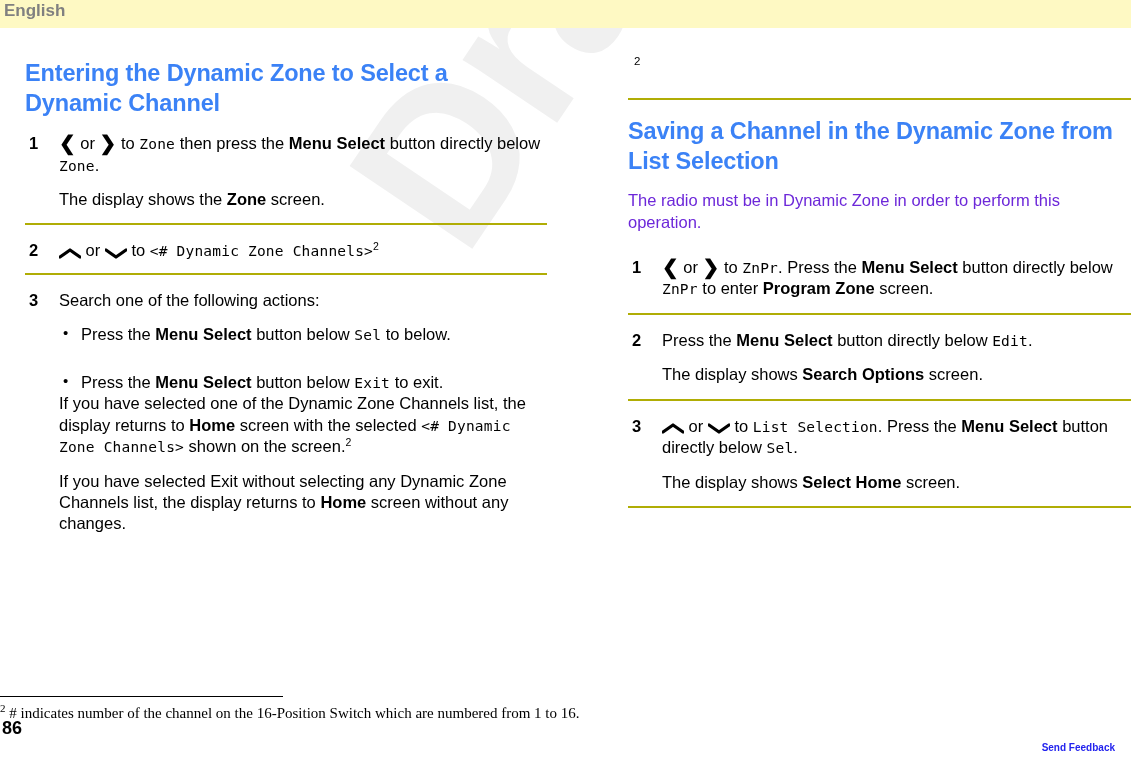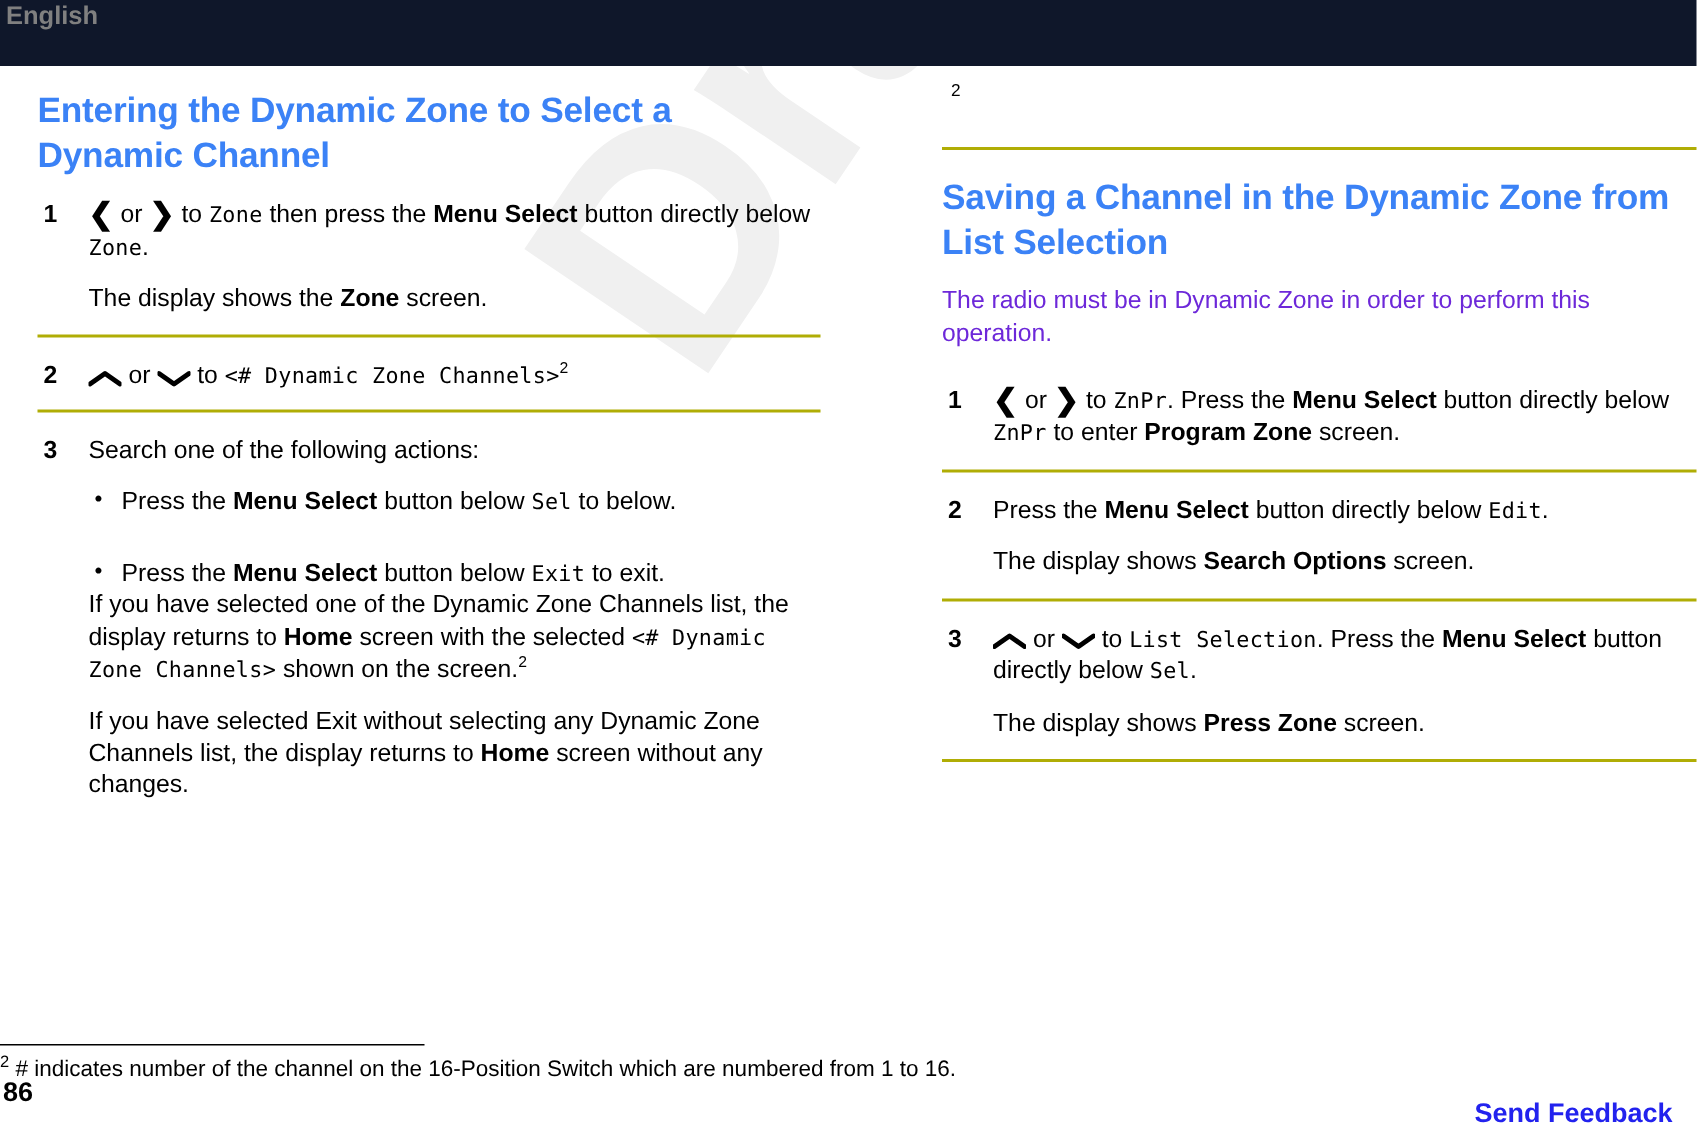--- a/index.html
+++ b/index.html
@@ -14,22 +14,22 @@
     color: #000000;
     position: relative;
     overflow: hidden;
   }
 
   
   .page-header {
     position: absolute;
     top: 0; left: 0;
     width: 1131px;
-    height: 44px;
-    background: #0f172a;
+    height: 28px;
+    background: #fef9c3;
     z-index: 5;
   }
   .page-header-label {
     position: absolute;
     left: 4px;
     top: 1px;
     font-size: 17px;
     font-weight: bold;
     color: #808080;
     letter-spacing: 0px;
@@ -169,20 +169,21 @@
     z-index: 2;
   }
 
   
   .footnote-area {
     position: absolute;
     left: 0;
     bottom: 38px;
     width: 1131px;
     z-index: 3;
+    font-family: Liberation Serif, serif;
   }
   .footnote-sep {
     width: 283px;
     border-top: 1.5px solid #000;
     margin: 0 0 7px 0;
   }
   .footnote-text {
     font-size: 15px;
     line-height: 1.25;
     margin: 0;
@@ -205,21 +206,21 @@
     left: 2px;
     bottom: 16px;
     font-size: 18px;
     font-weight: bold;
     color: #000;
   }
   .send-feedback {
     position: absolute;
     right: 16px;
     bottom: 2px;
-    font-size: 18px;
+    font-size: 10px;
     font-weight: bold;
     color: #2222ee;
     text-decoration: none;
   }
 </style>
 </head>
 <body>
 
 <div class="watermark">Draft</div>
 
@@ -290,21 +291,21 @@
 
   <hr class="rule">
 
   <div class="step">
     <span class="step-num">3</span>
     <p><span class="chev-ud"><svg width="22" height="11" viewBox="0 0 22 11">
             <path d="M1 9 L11 2 L21 9" stroke="#000" stroke-width="3.2" fill="none" stroke-linecap="round" stroke-linejoin="round"></path>
           </svg></span><span> or </span><span class="chev-ud"><svg width="22" height="11" viewBox="0 0 22 11">
             <path d="M1 2 L11 9 L21 2" stroke="#000" stroke-width="3.2" fill="none" stroke-linecap="round" stroke-linejoin="round"></path>
           </svg></span><span> to </span><span class="mono">List Selection</span><span>. Press the </span><b>Menu Select</b><span> button directly below </span><span class="mono">Sel</span><span>.</span></p>
-    <p><span>The display shows </span><b>Press Zone</b><span> screen.</span></p>
+    <p><span>The display shows </span><b>Select Home</b><span> screen.</span></p>
   </div>
 
   <hr class="rule">
 
 </div>
 
 <div class="footnote-area">
   <div class="footnote-sep"></div>
   <p class="footnote-text"><sup>2</sup> <span># indicates number of the channel on the 16-Position Switch which are numbered from 1 to 16.</span></p>
 </div>

